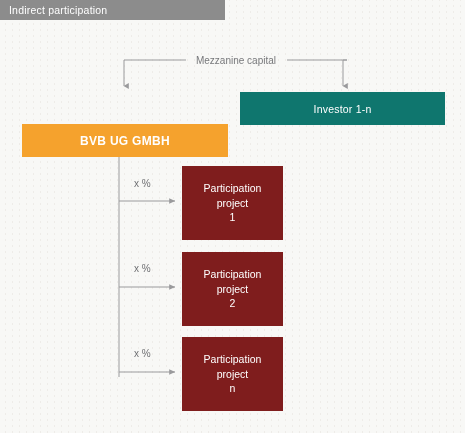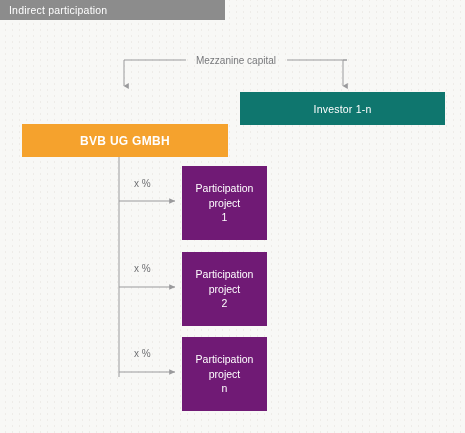--- a/index.html
+++ b/index.html
@@ -74,23 +74,23 @@
     top: 92px;
     width: 205px;
     height: 33px;
     background: #0f766e;
     font-size: 10.5px;
     letter-spacing: 0.2px;
   }
 
   .project-box {
     left: 182px;
-    width: 85px;
+    width: 101px;
     height: 74px;
-    background: #701a75;
+    background: #7f1d1d;
     font-size: 10.5px;
     line-height: 1.42;
   }
   #box-project-1 { top: 166px; }
   #box-project-2 { top: 252px; }
   #box-project-3 { top: 337px; }
 
   .project-label {
     display: block;
     white-space: pre-line;

